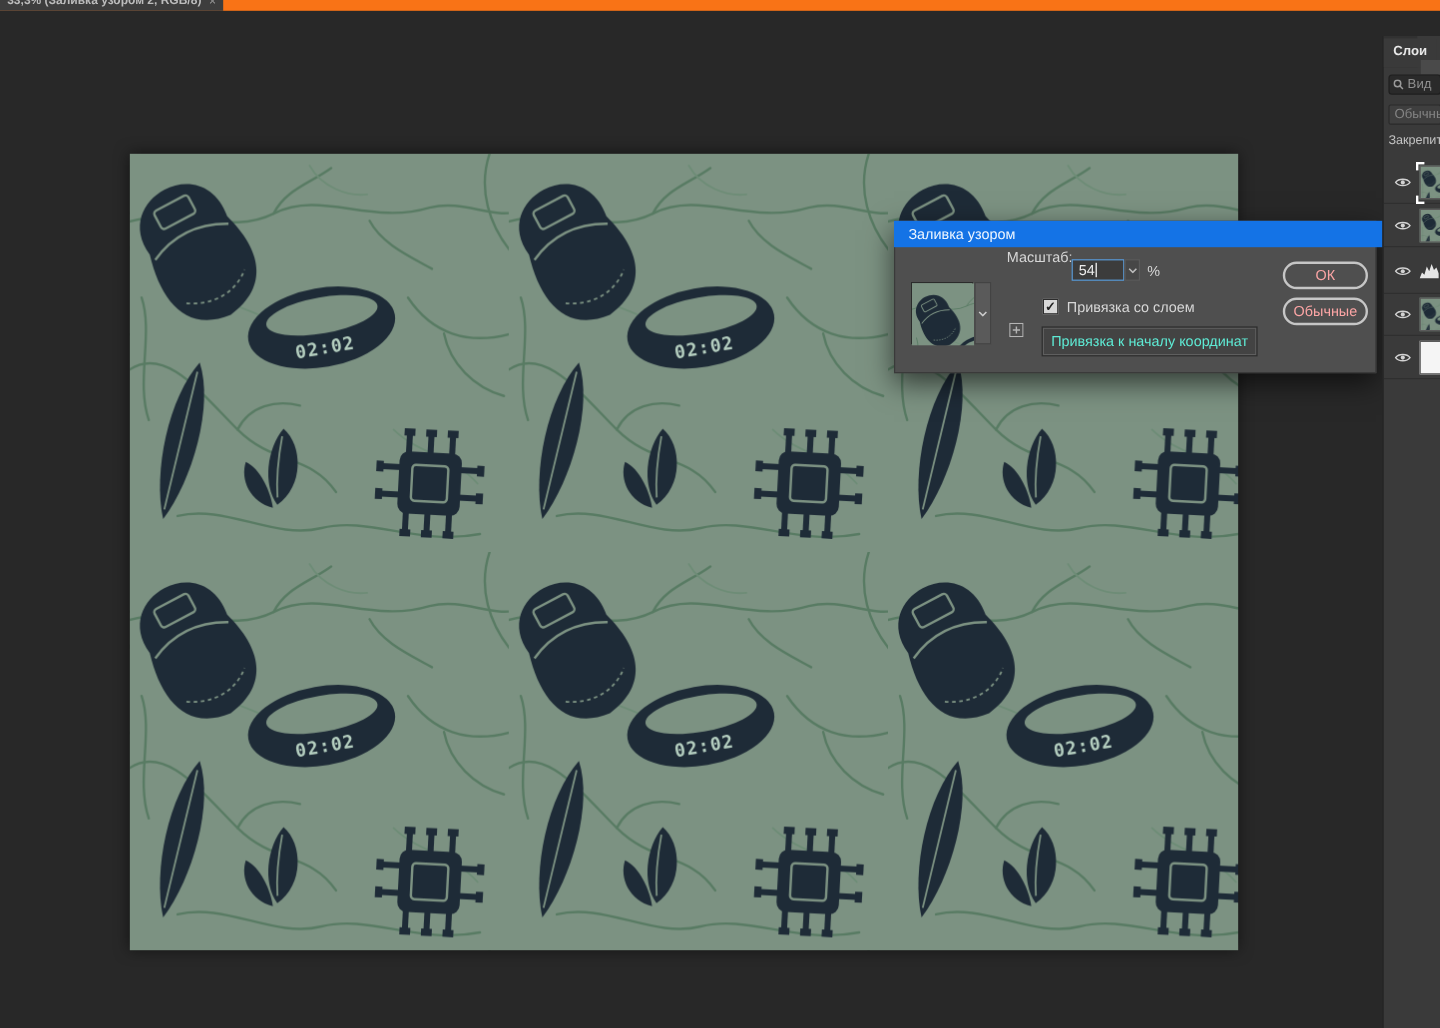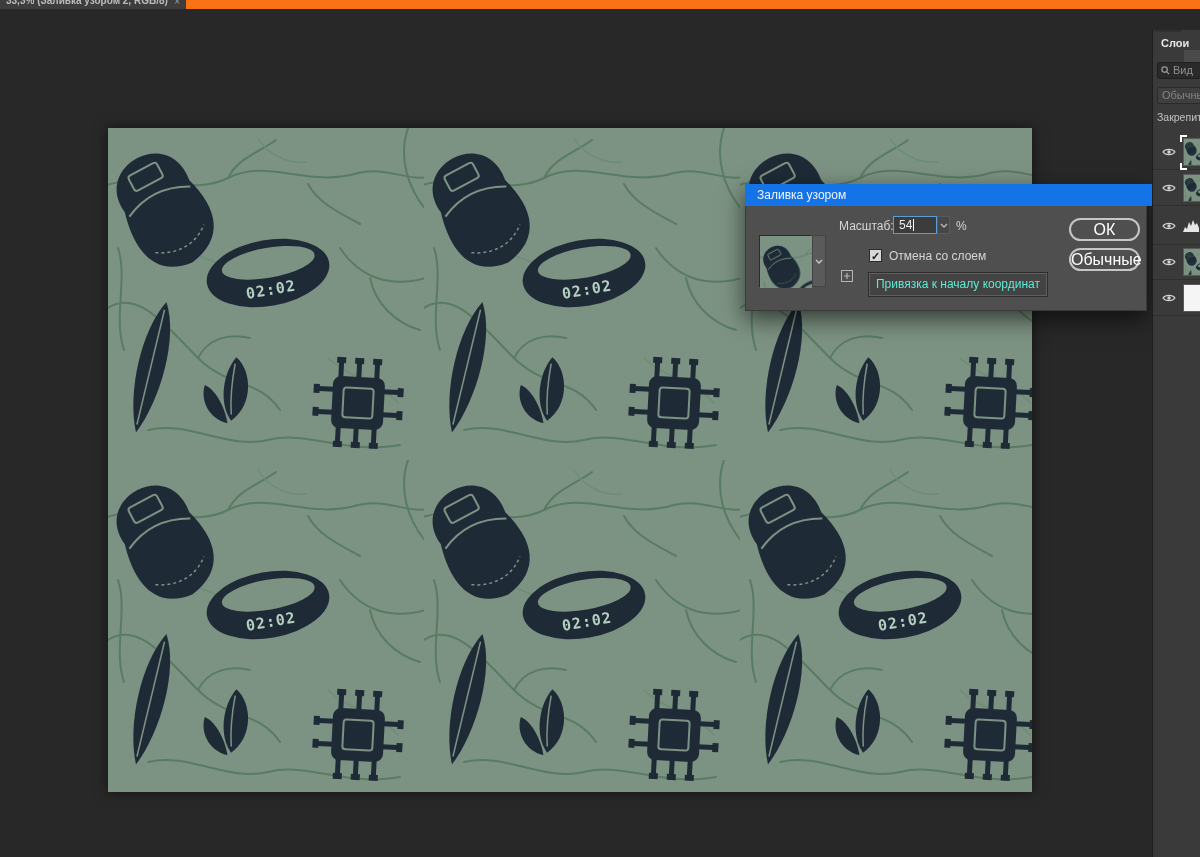--- a/index.html
+++ b/index.html
@@ -30,21 +30,21 @@
                  border:1px solid #5b9bd8; color:#ececec; font-size:12px; line-height:16px; padding-left:5px; }
   #scale-input .caret { display:inline-block; width:1px; height:12px; background:#fff; vertical-align:-2px; margin-left:1px; }
   #scale-drop { position:absolute; left:191px; top:31px; width:13px; height:18px; background:#474747;
                 border:1px solid #5a5a5a; display:flex; align-items:center; justify-content:center; }
   #link-check { position:absolute; left:123px; top:64px; width:13px; height:13px; background:#d8d8d8;
                 border:1px solid #2c2c2c; color:#222; font-size:11px; line-height:13px; text-align:center; font-weight:bold; }
   #snap-btn { position:absolute; left:123px; top:88px; width:178px; height:23px; background:#434343;
               border:1px solid #5f5f5f; outline:1px solid #2d2d2d; color:#5eead4; font-size:12px; line-height:21px; text-align:center; }
   #plus-box { position:absolute; left:95px; top:83px; }
   .pillbtn { position:absolute; left:323px; width:71px; height:23px; border:2px solid #c6c6c6; border-radius:12px;
-             color:#ffffff; font-size:16px; line-height:19px; text-align:center; background:transparent; }
+             color:#fca5a5; font-size:12px; line-height:19px; text-align:center; background:transparent; }
   #ok-btn { top:33px; }
   #cancel-btn { top:63px; }
 
   
   #panel { position:absolute; left:1152px; top:30px; width:48px; height:827px; background:#3a3a3a;
            border-left:1px solid #1e1e1e; overflow:hidden; }
   #panel-tabstrip { position:absolute; left:0; top:0; width:28px; height:26px; background:#313131; }
   #panel-tab-layers { position:absolute; left:0; top:2px; height:24px; padding:0 8px; background:#3a3a3a;
                       color:#e8e8e8; font-size:11px; font-weight:bold; line-height:22px; }
   #panel-tab-next { position:absolute; left:31px; top:20px; width:17px; height:12px; background:#4a4a4a; }
@@ -168,42 +168,42 @@
     <rect width="924" height="664" fill="url(#ptn)"></rect>
   </svg>
 </div>
 
 <div id="dialog">
   <div id="dialog-title">
     <span>Заливка узором</span>
     <span id="dialog-close">×</span>
   </div>
 
-  <span class="dlabel" style="left:93px; top:34px;">Масштаб:</span>
+  <span class="dlabel" style="left:93px; top:22px;">Масштаб:</span>
   <div id="scale-input"><span>54</span><span class="caret"></span></div>
   <div id="scale-drop">
     <svg width="8" height="5" viewBox="0 0 8 5">
         <path d="M1 1l3 3 3-3" stroke="#bbb" stroke-width="1.3" fill="none"></path>
       </svg>
   </div>
   <span class="dlabel" style="left:210px; top:34px;">%</span>
 
   <div id="swatch">
     <svg width="52" height="52">
         <rect width="52" height="52" fill="url(#ptnS)"></rect>
       </svg>
   </div>
   <div id="swatch-drop">
     <svg width="8" height="5" viewBox="0 0 8 5">
         <path d="M1 1l3 3 3-3" stroke="#ccc" stroke-width="1.3" fill="none"></path>
       </svg>
   </div>
 
   <div id="link-check"><span>✓</span></div>
-  <span class="dlabel" style="left:143px; top:64px;">Отмена со слоем</span>
+  <span class="dlabel" style="left:143px; top:64px;">Привязка со слоем</span>
 
   <div id="plus-box">
     <svg width="12" height="12" viewBox="0 0 12 12">
       <rect x="0.5" y="0.5" width="11" height="11" fill="none" stroke="#b5b5b5"></rect>
       <path d="M6 3v6 M3 6h6" stroke="#b5b5b5" stroke-width="1.2"></path>
     </svg>
   </div>
   <div id="snap-btn">Привязка к началу координат</div>
 
   <div id="ok-btn" class="pillbtn">ОК</div>

